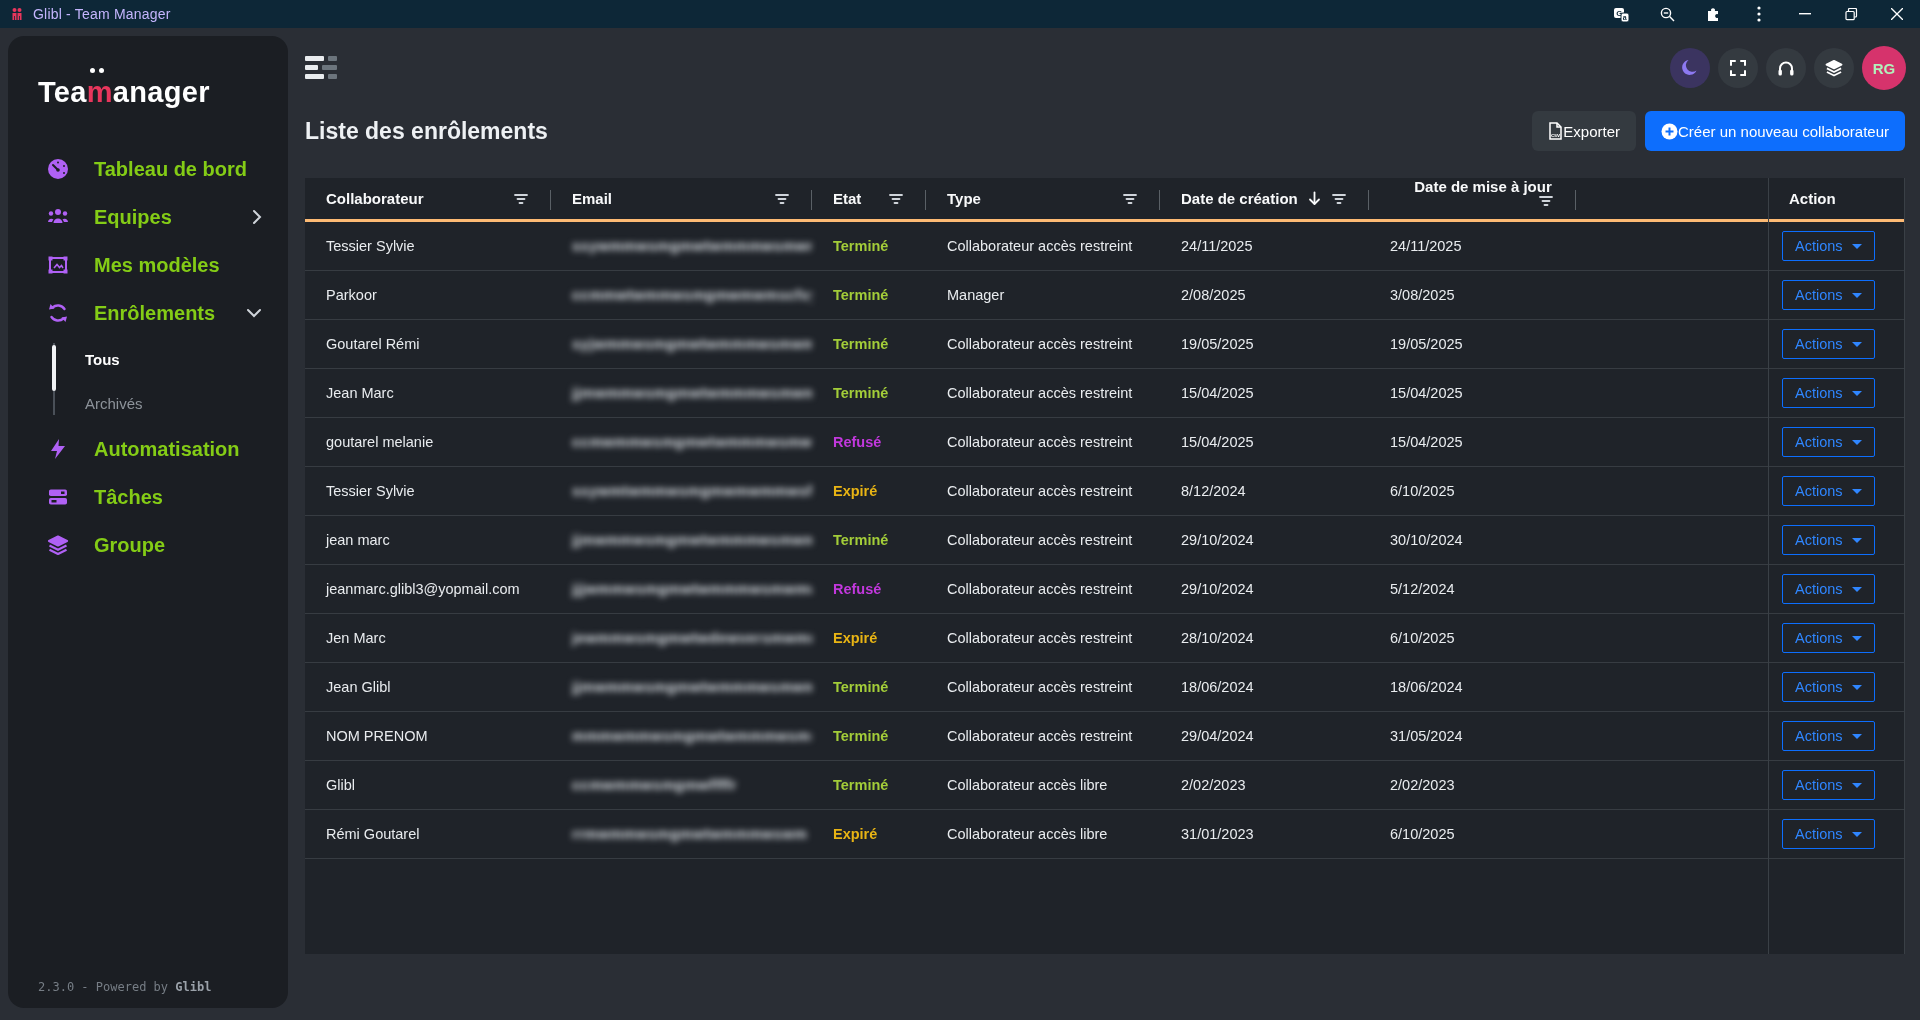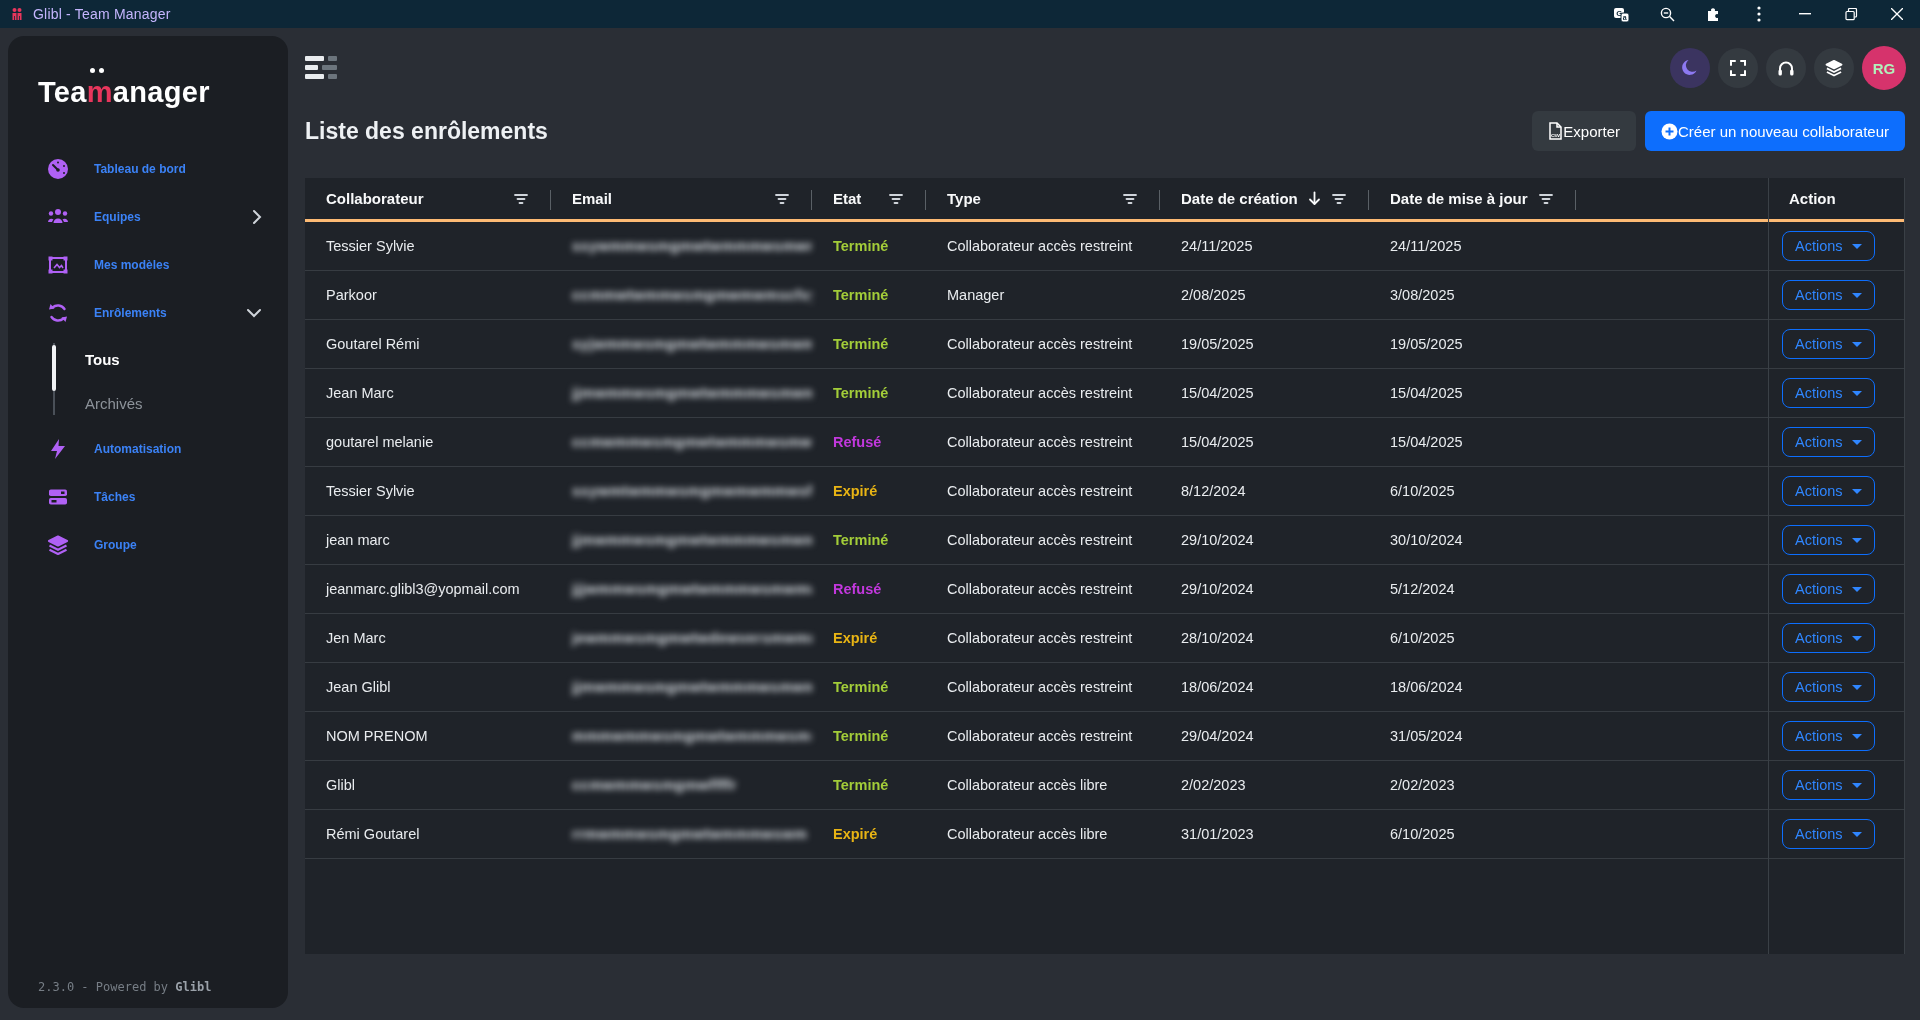--- a/index.html
+++ b/index.html
@@ -18,21 +18,21 @@
   
   .sidebar { position:absolute; left:8px; top:36px; width:280px; height:972px; background:#1b1e23;
              border-radius:16px; display:flex; flex-direction:column; }
   .logo { margin:40px 0 18px 30px; font-size:29px; font-weight:800; color:#fff; letter-spacing:.3px; }
   .logo .m-accent { color:#e8365c; position:relative; }
   .logo .m-accent .dots { position:absolute; left:3px; top:-8px; width:5px; height:5px; border-radius:50%;
                           background:#fff; box-shadow:9px 0 0 #fff; }
   .nav { margin-top:18px; }
   .nav-item { display:flex; align-items:center; height:48px; padding-left:38px; cursor:pointer; }
   .nav-item .nic { width:24px; height:24px; flex:0 0 24px; display:flex; align-items:center; justify-content:center; }
-  .nav-item .nlabel { margin-left:24px; font-size:12px; font-weight:600; color:#3b82f6; }
+  .nav-item .nlabel { margin-left:24px; font-size:20px; font-weight:600; color:#84cc16; }
   .nav-item .chev { margin-left:auto; margin-right:26px; color:#cfd4da; }
   .subnav { position:relative; padding-left:0; }
   .subline { position:absolute; left:45px; top:6px; bottom:10px; width:2px; background:#4a5058; }
   .subline-active { position:absolute; left:44px; top:8px; height:46px; width:4px; background:#f1f3f5; border-radius:2px; }
   .sub-item { height:44px; display:flex; align-items:center; padding-left:77px; font-size:15px; cursor:pointer; }
   .sub-item.active { color:#ffffff; font-weight:700; }
   .sub-item.inactive { color:#8d939a; }
   .nav-links { margin-top:18px; }
   .sidebar-footer { margin-top:auto; margin-left:30px; margin-bottom:14px; font-family:"DejaVu Sans Mono", monospace;
                     font-size:12px; color:#767d85; }
@@ -61,27 +61,27 @@
   
   .table-wrap { position:absolute; left:305px; top:178px; width:1600px; height:776px; background:#1f2329; }
   .vline { position:absolute; top:0; bottom:0; width:1px; background:#3a4046; }
   .thead { display:flex; height:44px; align-items:center; border-bottom:3px solid #fdba74;text-align:center; }
   .hcell { display:flex; align-items:center; height:100%; padding-left:21px; position:relative;
            font-size:15px; font-weight:700; color:#f8f9fa; }
   .hcell .flt { margin-left:auto; margin-right:22px; cursor:pointer; }
   .hcell.tick:after { content:""; position:absolute; right:0; top:12px; height:20px; width:1px; background:#5a6066; }
   .sort-ic { margin-left:10px; }
   .c0{width:246px;} .c1{width:261px;} .c2{width:114px;} .c3{width:234px;}
-  .c4{width:209px;} .c5{width:207px;} .c6{width:192px;} .c7{width:137px;}
+  .c4{width:209px;} .c5{width:207px;flex-direction:column;} .c6{width:192px;} .c7{width:137px;}
   .trow { display:flex; height:49px; align-items:center; border-bottom:1px solid #373c42; }
   .cell { padding-left:21px; font-size:14.5px; color:#e9ecef; white-space:nowrap; overflow:hidden; }
   .cell.email { filter:blur(3px); color:#d8dde2; font-weight:600; letter-spacing:.5px; }
   .cell.status { font-weight:700; }
   .action-cell { padding-left:14px; }
-  .actions-btn { background:transparent; border:1px solid #0d6efd; border-radius:8px; color:#2f86ff;
+  .actions-btn { background:transparent; border:1px solid #0d6efd; border-radius:2px; color:#2f86ff;
                  font-size:14.5px; padding:6px 12px; display:flex; align-items:center; gap:9px; cursor:pointer;
                  font-family:"Liberation Sans", sans-serif; }
   .caret { width:0; height:0; border-left:5px solid transparent; border-right:5px solid transparent;
            border-top:5px solid #2f86ff; }
   svg { display:block; }
 </style>
 </head>
 <body>
 
 <div class="titlebar">

